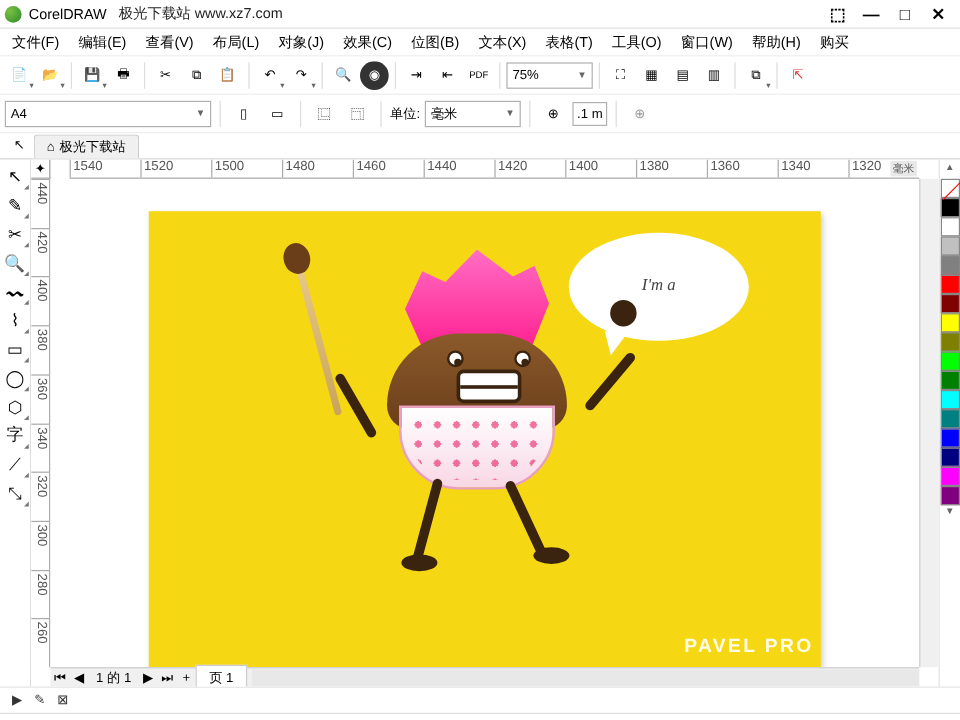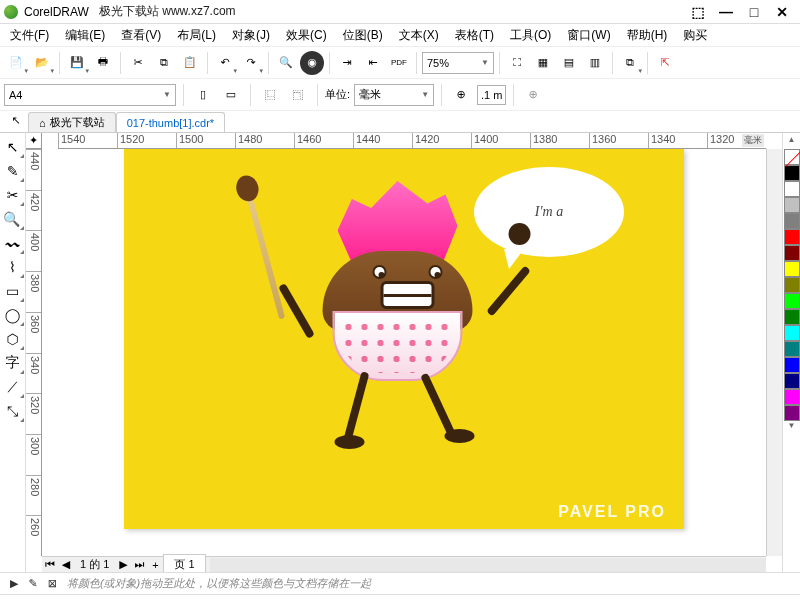--- a/index.html
+++ b/index.html
@@ -30,21 +30,21 @@
 .toolbox{width:26px;background:#fff;display:flex;flex-direction:column;align-items:center;padding-top:2px;gap:0;border-right:1px solid #ddd}
 .tool{width:24px;height:24px;display:flex;align-items:center;justify-content:center;cursor:pointer;font-size:14px;position:relative}
 .tool .tri{position:absolute;right:1px;bottom:1px;width:0;height:0;border-right:4px solid #777;border-top:4px solid transparent}
 .canvas-area{flex:1;position:relative;background:#fff;overflow:hidden}
 .ruler-h{position:absolute;top:0;left:32px;right:16px;height:16px;background:#fff;border-bottom:1px solid #999;display:flex;font-size:8px;color:#555}
 .ruler-h .tick{flex:1;border-left:1px solid #aaa;padding-left:2px}
 .ruler-h .unit{position:absolute;right:2px;top:1px;background:#e8e8e8;padding:0 2px;font-size:9px}
 .ruler-v{position:absolute;top:16px;left:0;bottom:16px;width:16px;background:#fff;border-right:1px solid #999;display:flex;flex-direction:column;font-size:8px;color:#555}
 .ruler-v .tick{flex:1;border-top:1px solid #aaa;writing-mode:vertical-rl;padding-top:2px}
 .ruler-corner{position:absolute;top:0;left:0;width:16px;height:16px;background:#fff;border-right:1px solid #999;border-bottom:1px solid #999;display:flex;align-items:center;justify-content:center}
-.viewport{position:absolute;top:16px;left:16px;right:16px;bottom:16px;background:#fff;overflow:hidden;display:flex;align-items:flex-start;justify-content:center}
+.viewport{position:absolute;top:16px;left:16px;right:16px;bottom:16px;background:#fff;overflow:hidden;display:flex;align-items:flex-end;justify-content:center}
 .artwork{width:560px;height:380px;background:#f5d813;position:relative;box-shadow:2px 2px 5px rgba(0,0,0,.2)}
 .bubble{position:absolute;top:18px;right:60px;width:150px;height:90px;background:#fff;border-radius:50%;display:flex;align-items:center;justify-content:center;flex-direction:column}
 .bubble::after{content:"";position:absolute;bottom:-12px;left:30px;width:0;height:0;border-top:20px solid #fff;border-right:15px solid transparent;border-left:5px solid transparent}
 .bubble .l1{font-family:cursive;font-size:14px;color:#444;font-style:italic}
 .bubble .l2{font-family:cursive;font-size:24px;color:#e91e63;font-weight:bold;font-style:italic}
 .cupcake{position:absolute;left:50%;top:50%;transform:translate(-55%,-40%)}
 .cup{width:130px;height:70px;background:linear-gradient(#fff,#f8d7e5);border-radius:0 0 50px 50px;position:relative;border:2px solid #e8a0c0}
 .cup::before{content:"";position:absolute;inset:6px;background-image:radial-gradient(circle,#e91e63 3px,transparent 3px);background-size:16px 16px;border-radius:0 0 40px 40px;opacity:.6}
 .top{width:150px;height:80px;background:linear-gradient(#8b5a2b,#6b3e1a);border-radius:60px 60px 20px 20px;position:absolute;top:-60px;left:-10px}
 .frost{width:120px;height:90px;background:linear-gradient(#ff6ec4,#ff1a8c);position:absolute;top:-130px;left:5px;clip-path:polygon(50% 0,75% 25%,90% 15%,100% 50%,85% 100%,15% 100%,0 55%,12% 20%,28% 30%)}
@@ -60,21 +60,21 @@
 .fist{width:22px;height:22px;background:#3a2410;border-radius:50%;position:absolute}
 .fist.r{right:-68px;top:-88px}
 .leg{width:8px;height:70px;background:#3a2410;border-radius:4px;position:absolute;bottom:-60px}
 .leg.l{left:20px;transform:rotate(15deg)}
 .leg.r{right:20px;transform:rotate(-25deg)}
 .foot{width:30px;height:14px;background:#3a2410;border-radius:50%;position:absolute}
 .foot.l{bottom:-68px;left:2px}
 .foot.r{bottom:-62px;right:-12px}
 .spoon{position:absolute;left:-70px;top:-120px;width:6px;height:130px;background:linear-gradient(#e8c987,#c9a55a);transform:rotate(-15deg);border-radius:3px}
 .spoon::before{content:"";position:absolute;top:-18px;left:-8px;width:22px;height:26px;background:#6b3e1a;border-radius:50%}
-.credit{position:absolute;bottom:8px;right:18px;color:#fff;font-weight:bold;font-size:16px;letter-spacing:2px;opacity:.9}
+.credit{position:absolute;bottom:8px;right:6px;color:#fff;font-weight:bold;font-size:16px;letter-spacing:2px;opacity:.9}
 .scroll-h{position:absolute;bottom:0;left:16px;right:16px;height:16px;background:#f0f0f0;border-top:1px solid #ccc;display:flex;align-items:center;font-size:10px}
 .scroll-h .nav{width:16px;text-align:center;cursor:pointer}
 .scroll-h .pginfo{padding:0 6px}
 .scroll-h .pgtab{padding:2px 10px;background:#fff;border:1px solid #ccc;cursor:pointer}
 .scroll-h .track{flex:1;background:#e8e8e8;height:14px;margin-left:4px;position:relative}
 .scroll-v{position:absolute;top:16px;right:0;bottom:16px;width:16px;background:#f0f0f0;border-left:1px solid #ccc}
 .palette{width:18px;background:#fff;display:flex;flex-direction:column;border-left:1px solid #ddd;padding-top:2px}
 .sw{width:16px;height:16px;border:1px solid #888;margin:0 auto;cursor:pointer}
 .sw.none{background:#fff;position:relative}
 .sw.none::after{content:"";position:absolute;left:0;top:50%;width:140%;height:1px;background:red;transform:rotate(-45deg) translateX(-15%)}
@@ -176,23 +176,20 @@
   <input class="sp" value=".1 mm" style="">
   <div class="sep"></div>
   <div class="tb" style="color:#999">⊕</div>
 </div>
 
 <div class="tabs">
   <div class="tb">↖</div>
   <div class="tab">
       <span>⌂</span>
       <span>极光下载站</span>
-    </div>
-  <div class="tab active">
-      <span>017-thumb[1].cdr*</span>
     </div>
 </div>
 
 <div class="workspace">
   <div class="toolbox">
     <div class="tool">↖<span class="tri"></span></div>
     <div class="tool">✎<span class="tri"></span></div>
     <div class="tool">✂<span class="tri"></span></div>
     <div class="tool">🔍<span class="tri"></span></div>
     <div class="tool">〰<span class="tri"></span></div>
@@ -295,21 +292,20 @@
       <div class="sw" style="background: rgb(255, 0, 255);"></div>
       <div class="sw" style="background: rgb(128, 0, 128);"></div>
       <div class="pal-nav">▼</div>
     </div>
 </div>
 
 <div class="colortray">
   <span class="ico">▶</span>
   <span class="ico">✎</span>
   <span class="ico">⊠</span>
-  <span>将颜色(或对象)拖动至此处，以便将这些颜色与文档存储在一起</span>
 </div>
 
 <div class="statusbar">
 
   <div class="spacer"></div>
 
   <span class="nosw"></span>
   <span>无</span>
   <div class="spacer"></div>
 

